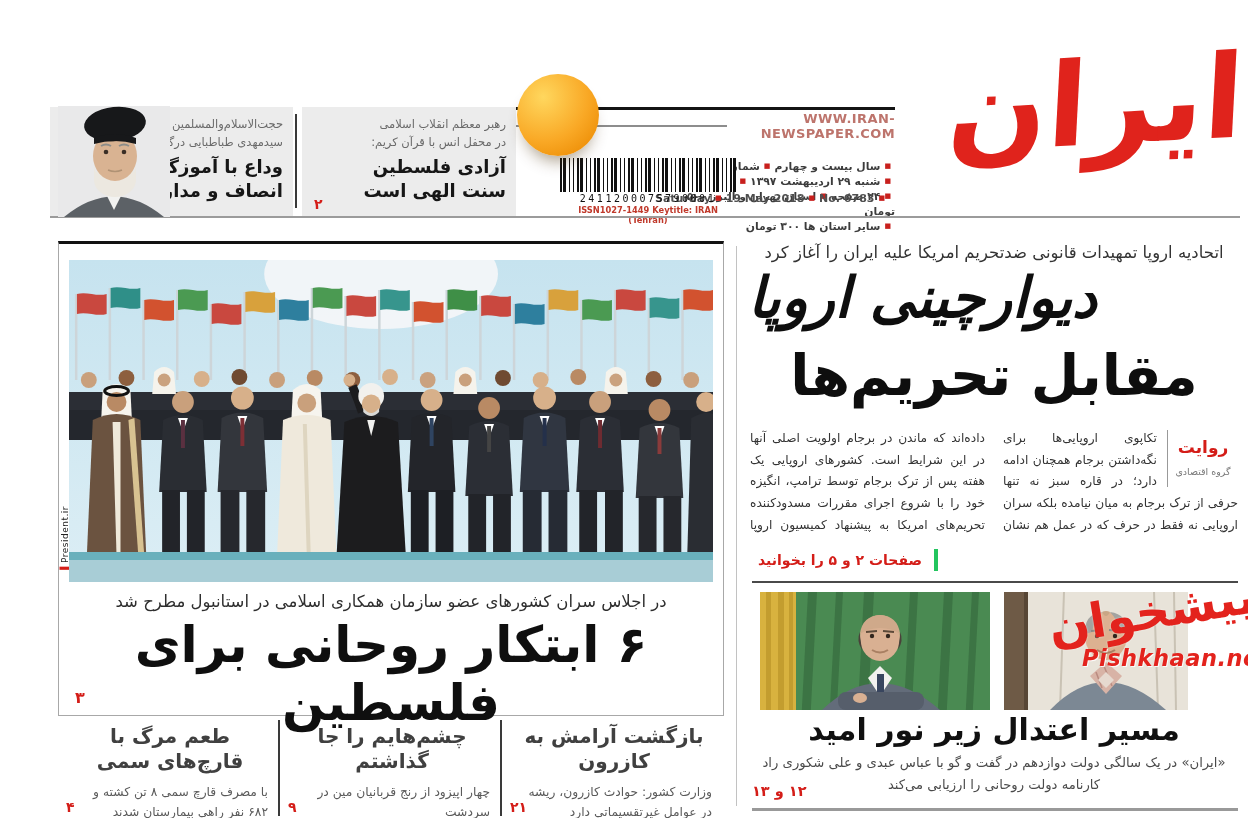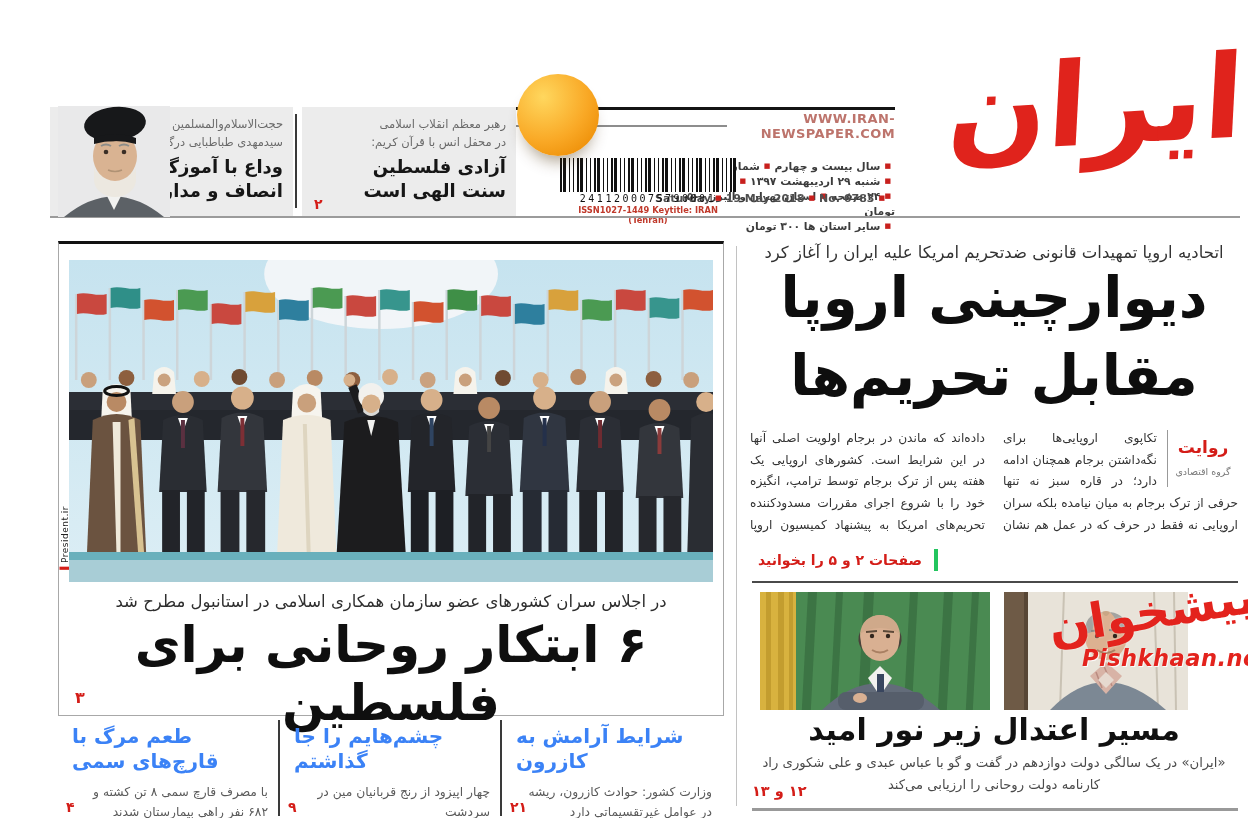--- a/index.html
+++ b/index.html
@@ -53,28 +53,28 @@
   .mhead{position:absolute;left:0;top:372px;width:100%;text-align:center;font-size:50px;
          font-weight:700;color:#0f0f0f;direction:rtl;}
   .mpg{position:absolute;left:16px;bottom:8px;font-size:16px;font-weight:700;color:#d41d18;}
 
   .vrule-mid{left:736px;top:246px;width:1px;height:560px;background:#c2c2c2;}
 
   
   .briefs{left:58px;top:720px;width:664px;height:96px;direction:rtl;display:flex;}
   .brief{flex:1;position:relative;padding:4px 10px 0 14px;}
   .brief:not(:last-child){border-left:2px solid #3a3a3a;}
-  .btitle{font-size:20px;font-weight:700;color:#3b82f6;text-align:left;line-height:1.25;}
+  .btitle{font-size:20px;font-weight:700;color:#404040;text-align:center;line-height:1.25;}
   .bsub{font-size:12.3px;color:#5a5a5a;margin-top:9px;line-height:1.6;text-align:right;}
   .bpg{position:absolute;left:8px;bottom:1px;font-size:14px;font-weight:700;color:#d41d18;}
 
   
   .lkicker{left:748px;top:243px;width:492px;text-align:center;font-size:16.5px;color:#333;direction:rtl;}
-  .lhead1{left:748px;top:262px;width:492px;text-align:center;font-size:56px;font-weight:700;
-          color:#0e0e0e;direction:rtl;line-height:1.3;}
+  .lhead1{left:748px;top:262px;width:492px;text-align:left;font-size:56px;font-weight:700;
+          color:#0e0e0e;direction:rtl;line-height:1.3;font-style:italic;}
   .lhead2{left:748px;top:340px;width:492px;text-align:center;font-size:56px;font-weight:700;
           color:#0e0e0e;direction:rtl;line-height:1.3;}
   .lead{left:750px;top:428px;width:488px;height:118px;direction:rtl;text-align:justify;
         font-size:12.2px;line-height:1.78;color:#333;column-count:2;column-gap:18px;overflow:hidden;}
   .nlabel{float:right;width:70px;text-align:center;border-left:1px solid #999;
           margin:2px 0 4px 10px;padding:2px 0 6px;}
   .nlabel .a{color:#d41d18;font-weight:700;font-size:17px;display:block;}
   .nlabel .b{color:#777;font-size:9.5px;margin-top:2px;display:block;}
   .pnote{left:758px;top:549px;font-size:14px;font-weight:700;color:#d41d18;direction:rtl;
          border-right:4px solid #22c55e;padding-right:12px;line-height:1.6;}
@@ -380,21 +380,21 @@
   <span class="credit">President.ir</span>
   <div class="mkicker">در اجلاس سران کشورهای عضو سازمان همکاری اسلامی در استانبول مطرح شد</div>
   <div class="mhead">۶ ابتکار روحانی برای فلسطین</div>
   <div class="mpg">۳</div>
 </div>
 
 <div class="abs vrule-mid"></div>
 
 <div class="abs briefs">
   <div class="brief">
-    <div class="btitle">شرایط آرامش به کازرون</div>
+    <div class="btitle">بازگشت آرامش به کازرون</div>
     <div class="bsub">وزارت کشور: حوادث کازرون، ریشه در عوامل غیرتقسیماتی دارد</div>
     <div class="bpg">۲۱</div>
   </div>
   <div class="brief">
     <div class="btitle">چشم‌هایم را جا گذاشتم</div>
     <div class="bsub">چهار اپیزود از رنج قربانیان مین در سردشت</div>
     <div class="bpg">۹</div>
   </div>
   <div class="brief">
     <div class="btitle">طعم مرگ با قارچ‌های سمی</div>

